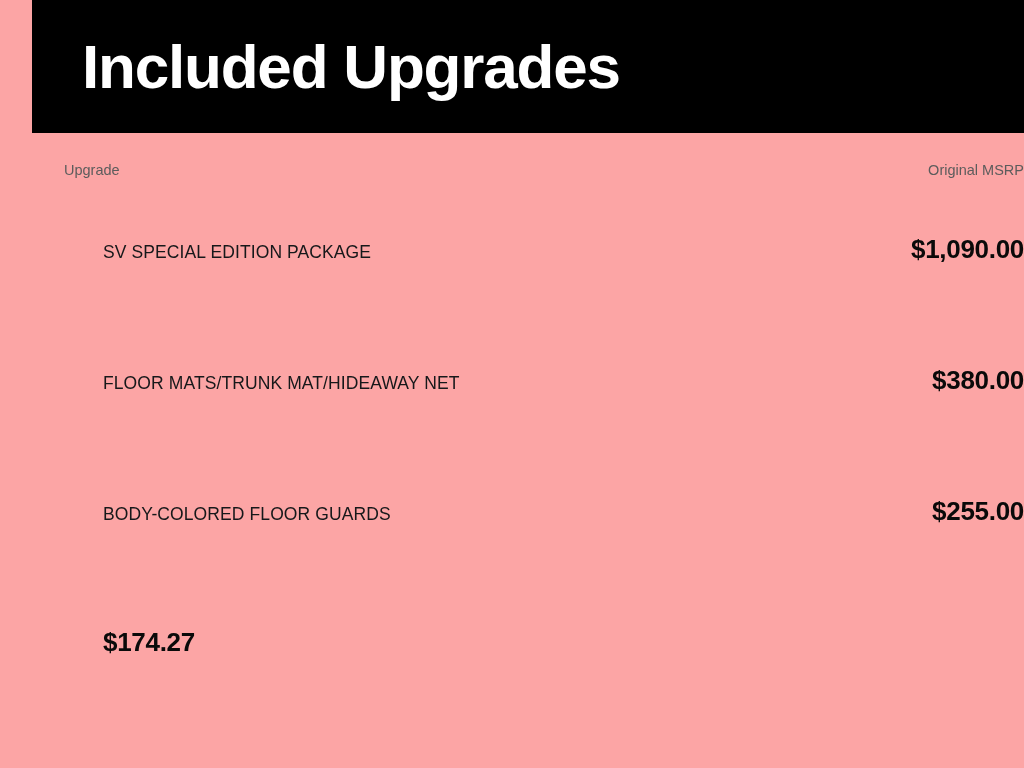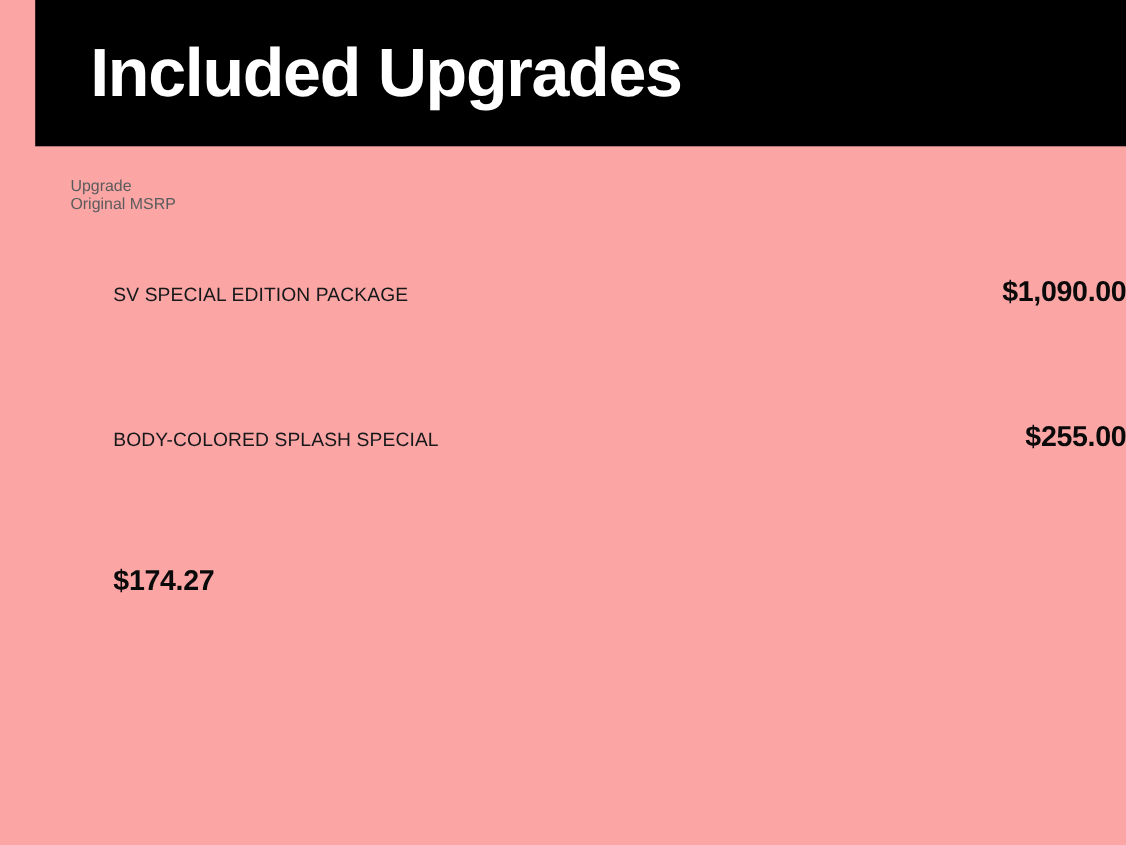--- a/index.html
+++ b/index.html
@@ -50,21 +50,20 @@
     box-sizing: border-box;
     display: flex;
     flex-direction: column;
   }
 
   .table-head {
     display: flex;
     align-items: baseline;
     justify-content: space-between;
     padding-top: 29px;
-    flex-direction: column;
   }
   .th {
     font-size: 14.5px;
     color: #5c5c5c;
     font-weight: normal;
   }
   .th-right {
     text-align: left;
   }
 
@@ -128,23 +127,27 @@
       <div class="th th-right">Original MSRP</div>
     </div>
 
     <div class="rows">
 
       <div class="row">
         <div class="row-label">SV SPECIAL EDITION PACKAGE</div>
         <div class="row-price">$1,090.00</div>
       </div>
 
+      <div class="row">
+        <div class="row-label">FLOOR MATS/TRUNK MAT/HIDEAWAY NET</div>
+        <div class="row-price">$380.00</div>
+      </div>
 
       <div class="row">
-        <div class="row-label">BODY-COLORED SPLASH SPECIAL</div>
+        <div class="row-label">BODY-COLORED FLOOR GUARDS</div>
         <div class="row-price">$255.00</div>
       </div>
 
       <div class="row">
         <div class="row-price">$174.27</div>
       </div>
 
     </div>
 
 

